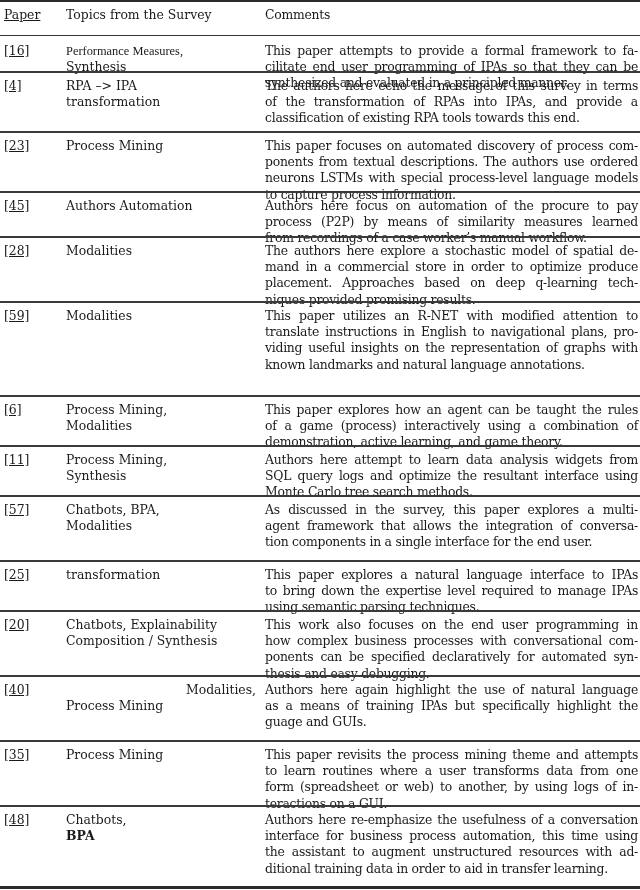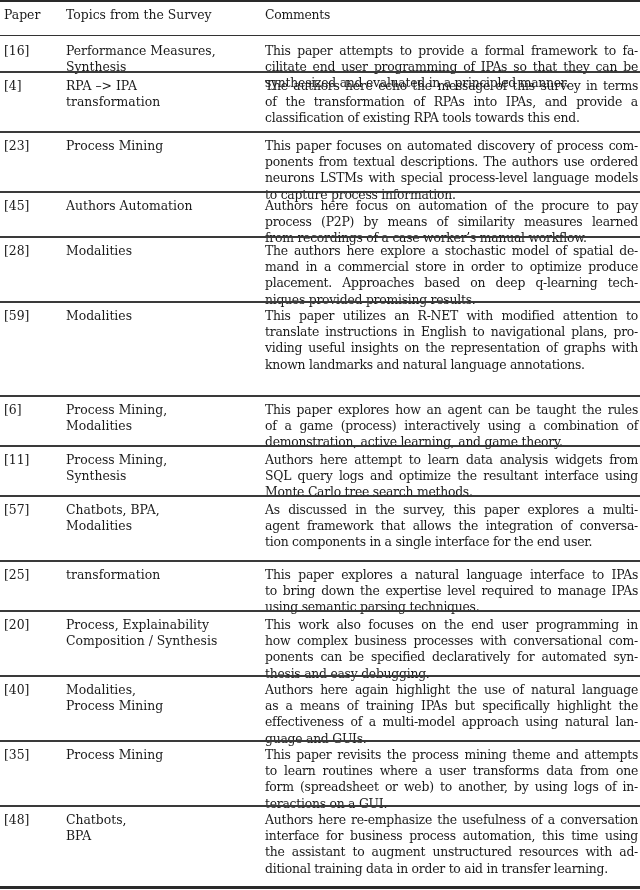--- a/index.html
+++ b/index.html
@@ -4,21 +4,21 @@
 <style>
   html, body { margin: 0; padding: 0; background: #ffffff; }
   body { width: 640px; height: 890px; overflow: hidden; position: relative;
          font-family: "DejaVu Serif", "Liberation Serif", serif; color: #1a1a1a; }
   .table { position: absolute; left: 0; top: 0; width: 640px; }
   .rule-top { position: absolute; left: 0; width: 640px; top: 0; height: 2px; background: #2a2a2a; }
   .rule-mid { position: absolute; left: 0; width: 640px; top: 35px; height: 1px; background: #333; }
   .rule-bottom { position: absolute; left: 0; width: 640px; top: 886px; height: 3px; background: #2a2a2a; }
   .header { position: absolute; left: 0; top: 7px; width: 640px; height: 20px; font-size: 12.4px; }
   .cell { position: absolute; line-height: 16.2px; font-size: 12.4px; }
-  .c-paper { left: 4px; width: 58px; }
+  .c-paper { left: 4px; width: 58px; text-decoration: underline; }
   .c-topics { left: 66px; width: 190px; }
   .c-comments { left: 265px; width: 373px; text-align: justify; text-align-last: left; letter-spacing: -0.25px; }
   .row { position: absolute; left: 0; width: 640px; }
   .row-sep { position: absolute; left: 0; width: 640px; height: 2px; background: #3a3a3a; }
   .comment-line { display: block; text-align: justify; text-align-last: justify; white-space: nowrap; }
   .comment-line.last { text-align-last: left; }
 </style>
 </head>
 <body>
 
@@ -27,21 +27,21 @@
   <div class="header">
     <span class="cell c-paper" style="top:0">Paper</span>
     <span class="cell c-topics" style="top:0">Topics from the Survey</span>
     <span class="cell c-comments" style="top:0">Comments</span>
   </div>
   <div class="rule-mid"></div>
   <div id="rows">
       <div class="row" style="top: 43px;">
         <span class="cell c-paper">[16]</span>
         <div class="cell c-topics">
-          <span style="display: block;">Performance Measures,</span>
+          <span style="display: block; font-family: Liberation Serif, serif;">Performance Measures,</span>
           <span style="display: block;">Synthesis</span>
         </div>
         <div class="cell c-comments">
           <span class="comment-line">This paper attempts to provide a formal framework to fa-</span>
           <span class="comment-line">cilitate end user programming of IPAs so that they can be</span>
           <span class="comment-line last">synthesized and evaluated in a principled manner.</span>
         </div>
       </div>
       <div class="row-sep" style="top: 71px;"></div>
       <div class="row" style="top: 78px;">
@@ -155,41 +155,40 @@
         <div class="cell c-comments">
           <span class="comment-line">This paper explores a natural language interface to IPAs</span>
           <span class="comment-line">to bring down the expertise level required to manage IPAs</span>
           <span class="comment-line last">using semantic parsing techniques.</span>
         </div>
       </div>
       <div class="row-sep" style="top: 610px;"></div>
       <div class="row" style="top: 617px;">
         <span class="cell c-paper">[20]</span>
         <div class="cell c-topics">
-          <span style="display: block;">Process, Explainability</span>
+          <span style="display: block;">Chatbots, Explainability</span>
           <span style="display: block;">Composition / Synthesis</span>
         </div>
         <div class="cell c-comments">
           <span class="comment-line">This work also focuses on the end user programming in</span>
           <span class="comment-line">how complex business processes with conversational com-</span>
           <span class="comment-line">ponents can be specified declaratively for automated syn-</span>
           <span class="comment-line last">thesis and easy debugging.</span>
         </div>
       </div>
       <div class="row-sep" style="top: 675px;"></div>
       <div class="row" style="top: 682px;">
         <span class="cell c-paper">[40]</span>
         <div class="cell c-topics">
-          <span style="display: block;">Modalities,</span>
+          <span style="display: block; text-align: right;">Modalities,</span>
           <span style="display: block;">Process Mining</span>
         </div>
         <div class="cell c-comments">
           <span class="comment-line">Authors here again highlight the use of natural language</span>
           <span class="comment-line">as a means of training IPAs but specifically highlight the</span>
-          <span class="comment-line">effectiveness of a multi-model approach using natural lan-</span>
           <span class="comment-line last">guage and GUIs.</span>
         </div>
       </div>
       <div class="row-sep" style="top: 740px;"></div>
       <div class="row" style="top: 747px;">
         <span class="cell c-paper">[35]</span>
         <div class="cell c-topics">
           <span style="display: block;">Process Mining</span>
         </div>
         <div class="cell c-comments">
@@ -197,21 +196,21 @@
           <span class="comment-line">to learn routines where a user transforms data from one</span>
           <span class="comment-line">form (spreadsheet or web) to another, by using logs of in-</span>
           <span class="comment-line last">teractions on a GUI.</span>
         </div>
       </div>
       <div class="row-sep" style="top: 805px;"></div>
       <div class="row" style="top: 812px;">
         <span class="cell c-paper">[48]</span>
         <div class="cell c-topics">
           <span style="display: block;">Chatbots,</span>
-          <span style="display: block;">BPA</span>
+          <span style="display: block; font-weight: bold;">BPA</span>
         </div>
         <div class="cell c-comments">
           <span class="comment-line">Authors here re-emphasize the usefulness of a conversation</span>
           <span class="comment-line">interface for business process automation, this time using</span>
           <span class="comment-line">the assistant to augment unstructured resources with ad-</span>
           <span class="comment-line last">ditional training data in order to aid in transfer learning.</span>
         </div>
       </div>
     </div>
   <div class="rule-bottom"></div>

